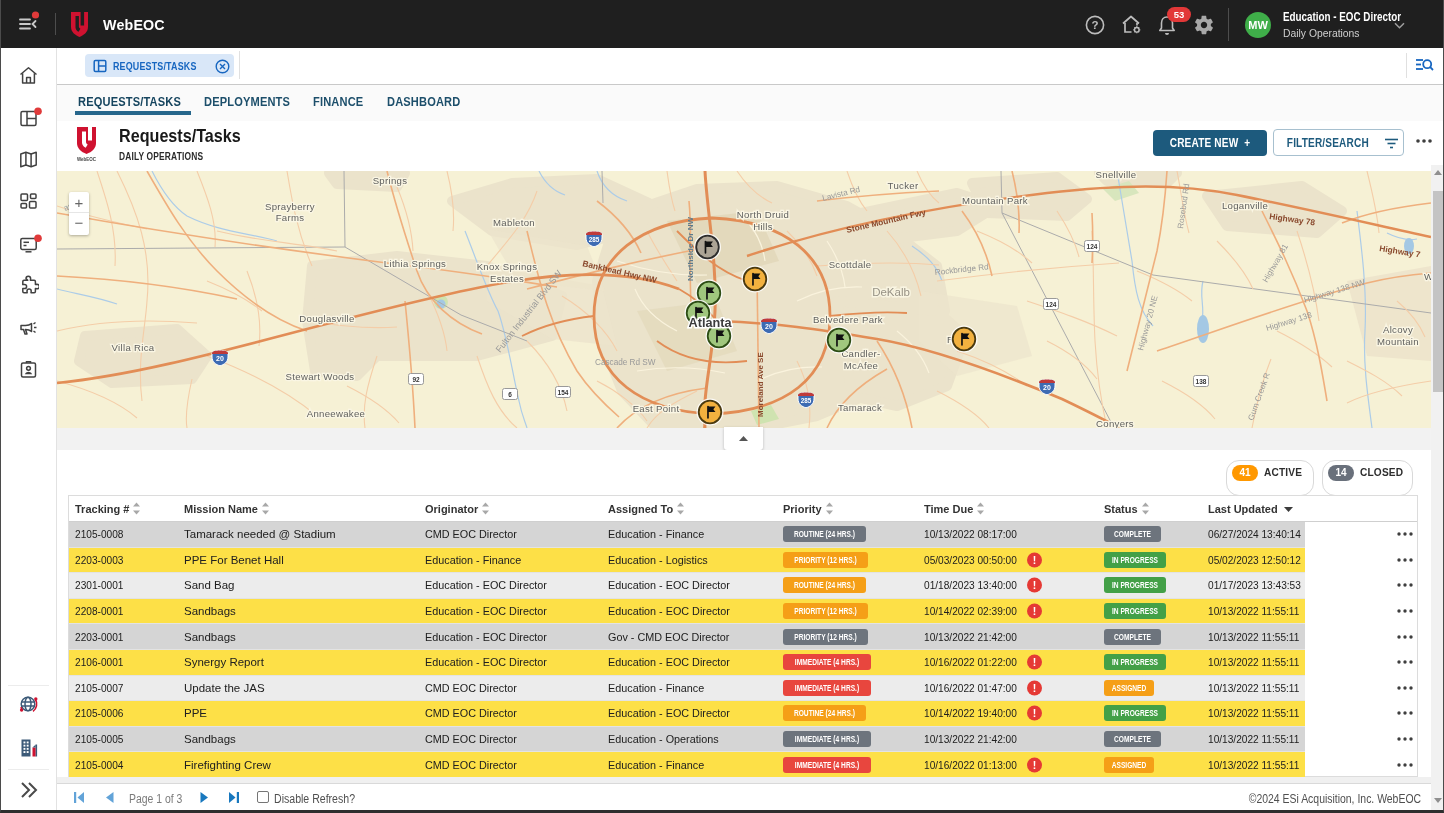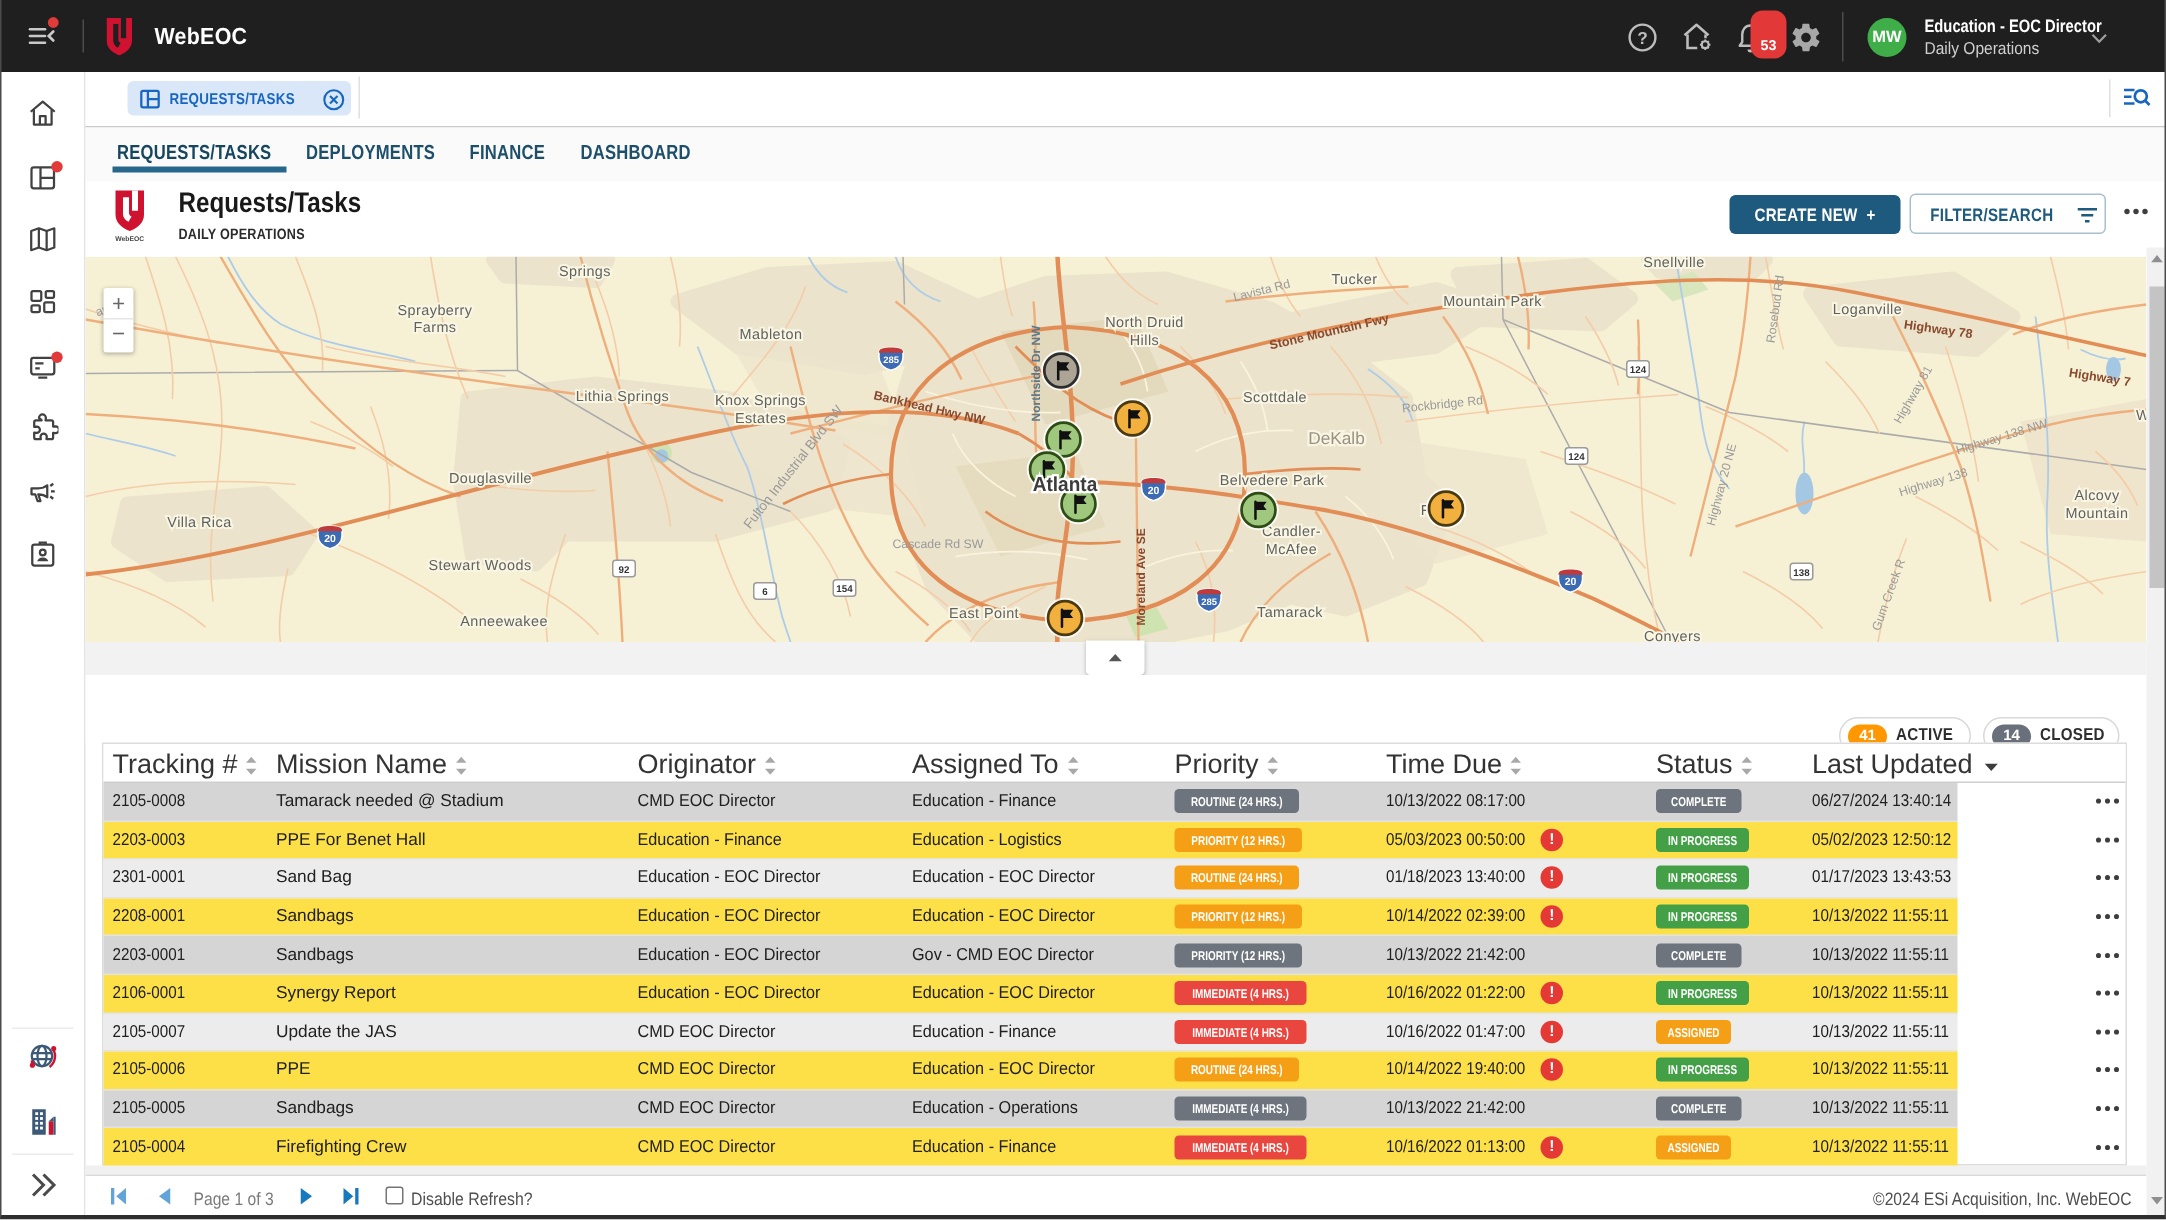--- a/index.html
+++ b/index.html
@@ -18,26 +18,26 @@
   .tab { position:absolute; top:0; height:36px; line-height:34px; font-size:13.5px; font-weight:bold; color:#1d4f6b; letter-spacing:.2px; transform:scaleX(.82); transform-origin:0 50%; }
   
   #chead { position:absolute; left:57px; top:121px; width:1387px; height:50px; background:#fff; }
   
   #mapwrap { position:absolute; left:57px; top:171px; width:1374px; height:257px; overflow:hidden; }
   
   #mapstrip { position:absolute; left:57px; top:428px; width:1374px; height:22px; background:#f2f2f2; }
   #collapsebtn { position:absolute; left:667px; top:-1px; width:39px; height:23px; background:#fff; box-shadow:0 1px 3px rgba(0,0,0,.25); border-radius:0 0 3px 3px; text-align:center; }
   
   #togrow { position:absolute; left:57px; top:450px; width:1374px; height:45px; background:#fff; }
-  .tpill { position:absolute; top:28px; height:25px; border:1px solid #d9d9d9; border-radius:13px; background:#fff; font-size:11.5px; font-weight:bold; color:#2e2e2e; letter-spacing:.2px; }
+  .tpill { position:absolute; top:10px; height:36px; border:1px solid #d9d9d9; border-radius:13px; background:#fff; font-size:11.5px; font-weight:bold; color:#2e2e2e; letter-spacing:.2px; }
   .tbadge { position:absolute; left:5px; top:4px; width:26px; height:16px; border-radius:8px; color:#fff; font-size:10px; font-weight:bold; text-align:center; line-height:16px; letter-spacing:0; }
   
   #tbl { position:absolute; left:68px; top:495px; width:1350px; height:282px; border:1px solid #dcdcdc; background:#fff; }
   #thead { position:absolute; left:0; top:0; width:1348px; height:26px; background:#fff; border-bottom:1px solid #cfcfcf; }
-  .hc { position:absolute; top:0; height:26px; line-height:26px; font-size:18px; font-weight:normal; color:#333; white-space:nowrap; }
+  .hc { position:absolute; top:0; height:26px; line-height:26px; font-size:11px; font-weight:bold; color:#333; white-space:nowrap; }
   .row { position:absolute; left:0; width:1236px; height:25.6px; border-bottom:1px solid #e3e3e3; }
   .row span { position:absolute; top:50%; transform:translateY(-50%); font-size:11.5px; color:#202020; white-space:nowrap; }
   .row span.nm { transform:translateY(-50%) scaleX(.88); transform-origin:0 50%; }
   .row span.nn { transform:translateY(-50%) scaleX(.94); transform-origin:0 50%; }
   .bgA { background:#d5d5d5; }   
   .bgB { background:#fde047; }   
   .bgC { background:#ececec; }   
   .c1 { left:6px; } .c2 { left:115px; } .c3 { left:356px; } .c4 { left:539px; }
   .c6 { left:855px; } .c8 { left:1139px; }
   .row span.pill { position:absolute; left:714px; top:50%; transform:translateY(-50%); height:16px; line-height:16px; border-radius:3px; color:#fff; font-size:8.5px; font-weight:bold; text-align:center; }
@@ -99,21 +99,21 @@
           <line x1="18.5" y1="17.5" x2="19.2" y2="18.2"></line>
         <line x1="19.2" y1="13.4" x2="18.5" y2="14.1"></line>
           <line x1="15.1" y1="17.5" x2="14.4" y2="18.2"></line>
       </g>
     </g>
   </svg>
   <svg class="abs" style="left:1156px;top:14px" width="22" height="22" viewBox="0 0 22 22">
     <path d="M11,3 C7.5,3 5.5,5.8 5.5,9 V14 L3.8,16.5 H18.2 L16.5,14 V9 C16.5,5.8 14.5,3 11,3 Z" fill="none" stroke="#bdbdbd" stroke-width="1.6" stroke-linejoin="round"></path>
     <path d="M9,19 a2,2 0 0 0 4,0" fill="#bdbdbd"></path>
   </svg>
-  <div class="abs" style="left:1167px;top:7px;min-width:24px;height:15px;background:#e23838;border-radius:8px;color:#fff;font-size:9.5px;font-weight:bold;text-align:center;line-height:15px;padding:16px 3px">53</div>
+  <div class="abs" style="left:1167px;top:7px;min-width:24px;height:15px;background:#e23838;border-radius:8px;color:#fff;font-size:9.5px;font-weight:bold;text-align:center;line-height:15px;padding:0 3px">53</div>
   <svg class="abs" style="left:1193px;top:14px" width="22" height="22" viewBox="0 0 24 24">
     <path fill="#a8a8a8" d="M19.4,13 c0-.3.1-.6.1-1s0-.7-.1-1l2.1-1.6c.2-.2.2-.4.1-.6l-2-3.5c-.1-.2-.4-.3-.6-.2l-2.5,1c-.5-.4-1.1-.7-1.7-1L14.4,2.4 c0-.2-.2-.4-.5-.4h-4c-.2,0-.4.2-.5.4L9.1,5.1 c-.6.2-1.2.6-1.7,1L4.9,5.1c-.2-.1-.5,0-.6.2l-2,3.5c-.1.2-.1.4.1.6L4.5,11c0,.3-.1.6-.1,1s0,.7.1,1l-2.1,1.6c-.2.2-.2.4-.1.6l2,3.5c.1.2.4.3.6.2l2.5-1c.5.4,1.1.7,1.7,1l.4,2.7c0,.2.2.4.5.4h4c.2,0,.4-.2.5-.4l.4-2.7c.6-.2,1.2-.6,1.7-1l2.5,1c.2.1.5,0,.6-.2l2-3.5c.1-.2.1-.4-.1-.6L19.4,13z M12,15.5 c-1.9,0-3.5-1.6-3.5-3.5 s1.6-3.5,3.5-3.5 s3.5,1.6,3.5,3.5 S13.9,15.5,12,15.5z"></path>
   </svg>
   <div class="abs" style="left:1228px;top:8px;width:1px;height:33px;background:#4d4d4d"></div>
   <div class="abs" style="left:1245px;top:12px;width:26px;height:26px;border-radius:50%;background:#3fae49;color:#fff;font-size:11px;font-weight:bold;text-align:center;line-height:26px">MW</div>
   <div class="abs" style="left:1283px;top:10px;font-size:12px;font-weight:bold;color:#fff;transform:scaleX(.82);transform-origin:0 0">Education - EOC Director</div>
   <div class="abs" style="left:1283px;top:27px;font-size:11.5px;color:#cfcfcf;transform:scaleX(.9);transform-origin:0 0">Daily Operations</div>
   <svg class="abs" style="left:1394px;top:22px" width="11" height="7" viewBox="0 0 11 7">
       <path d="M1,1.2 L5.5,5.8 L10,1.2" fill="none" stroke="#9e9e9e" stroke-width="1.5"></path>
     </svg>

